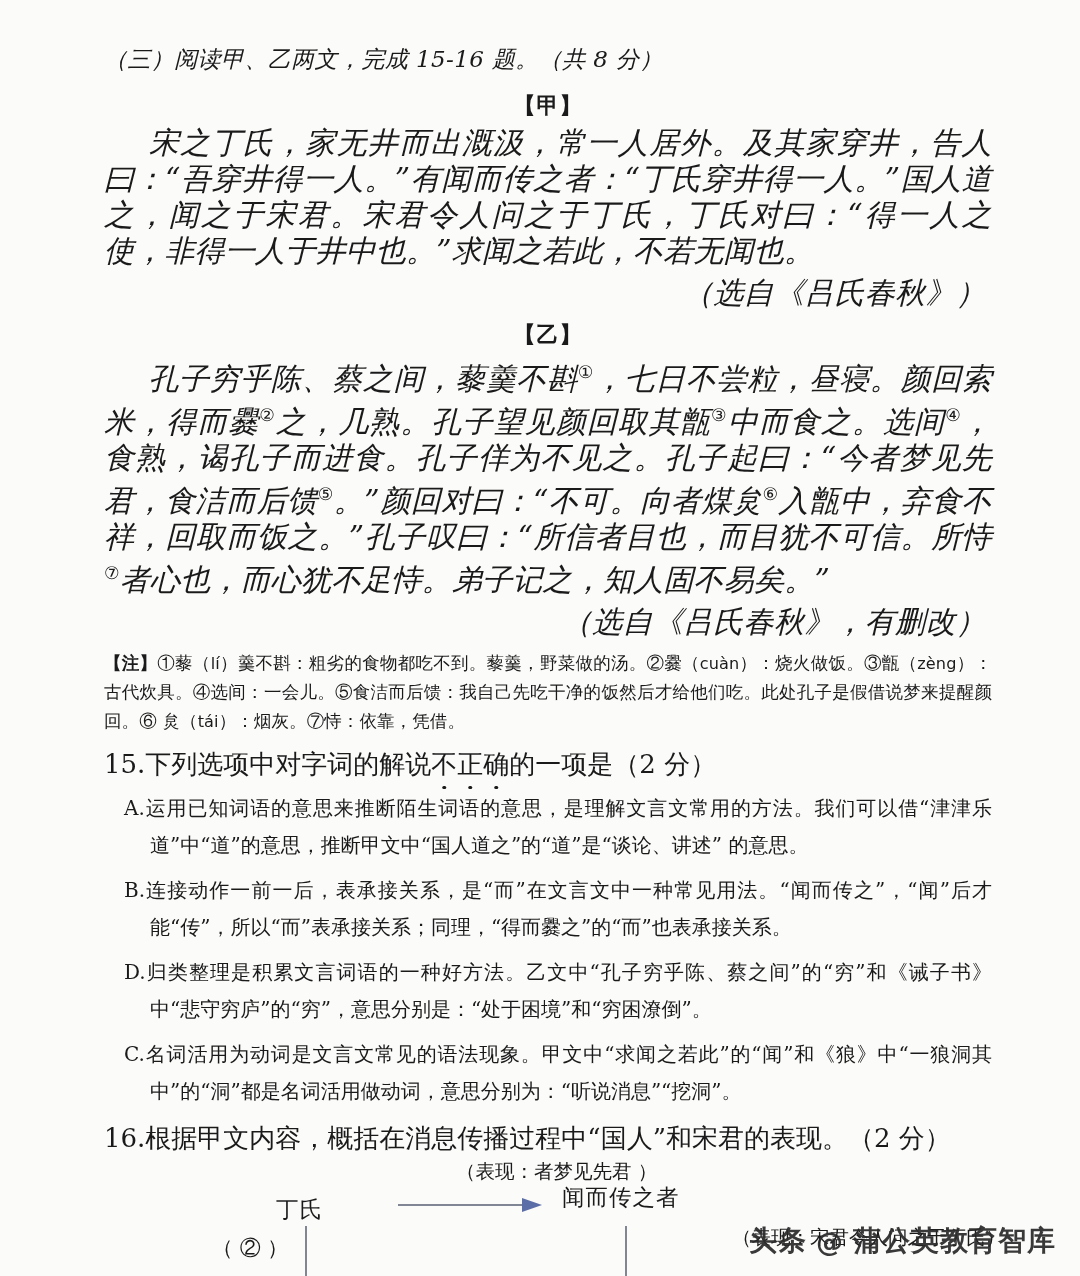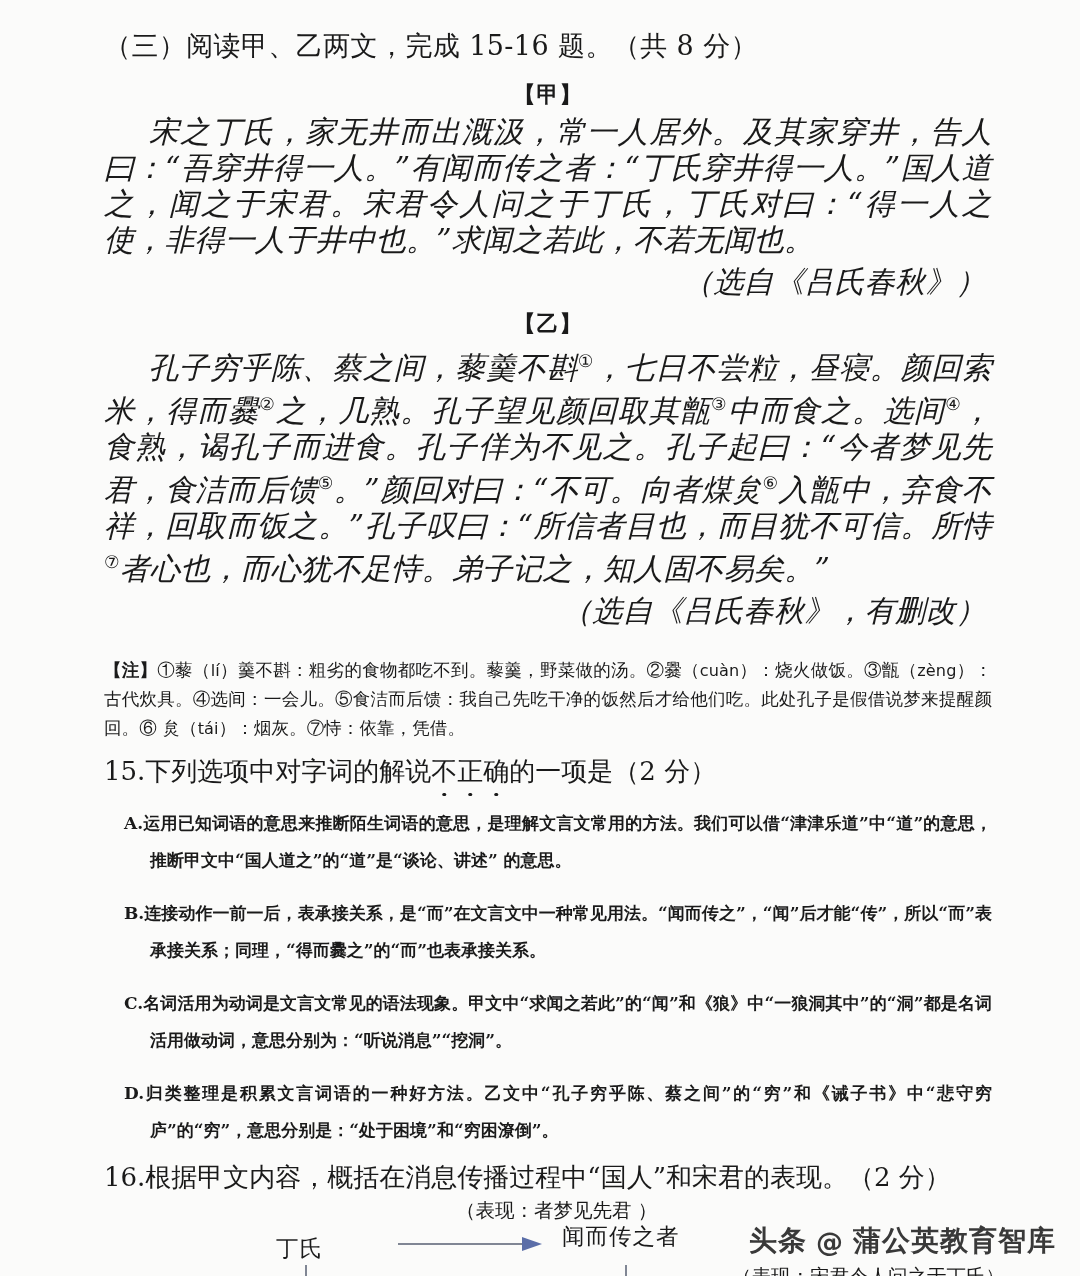--- a/index.html
+++ b/index.html
@@ -18,24 +18,25 @@
   }
   .page {
     position: relative;
     width: 1080px;
     height: 1276px;
     padding: 28px 88px 0 104px;
   }
 
   
   .section-head {
-    font-size: 27px;
+    font-size: 23px;
     letter-spacing: 0.4px;
-    margin: 0 0 16px 0;
-    white-space: nowrap;
+    margin: 16px 0 16px 0;
+    white-space: nowrap;
+    font-style: italic;
   }
   .marker {
     text-align: center;
     font-weight: bold;
     font-size: 22px;
     margin: 2px 0 4px 0;
     letter-spacing: 1px;
   }
   .classic {
     font-family: "DejaVu Serif", "Liberation Serif", serif;
@@ -61,21 +62,21 @@
     vertical-align: super;
     font-style: normal;
   }
 
   
   .notes {
     font-size: 17.5px;
     line-height: 29px;
     text-align: justify;
     text-justify: inter-ideograph;
-    margin: 24px 0 10px 0;
+    margin: 6px 0 10px 0;
     letter-spacing: 0.1px;
   }
   .notes .nlabel { font-weight: bold; }
   .notes .pinyin {
     font-family: "DejaVu Sans", "Liberation Sans", sans-serif;
     font-size: 0.92em;
   }
 
   
   .question {
@@ -98,28 +99,27 @@
     left: 50%;
     bottom: -7px;
     width: 3.5px;
     height: 3.5px;
     background: #1a1a1a;
     border-radius: 50%;
     transform: translateX(-50%);
   }
   .options { margin: 0; }
   .option {
-    font-size: 17px;
+    font-size: 20px;
     line-height: 37px;
     text-align: justify;
     text-justify: inter-ideograph;
     padding-left: 46px;
     text-indent: -26px;
-    margin: 16px 0 1px 0;
-    font-weight: bold;
+    margin: 8px 0 1px 0;
   }
   .option .olabel {
     font-family: "DejaVu Serif", "Liberation Serif", serif;
   }
 
   
   .diagram {
     position: relative;
     height: 218px;
     margin: 2px 0 0 0;
@@ -209,24 +209,24 @@
   </div>
 
   <div class="options">
     <div class="option">
       <span class="olabel">A.</span><span>运用已知词语的意思来推断陌生词语的意思，是理解文言文常用的方法。我们可以借“津</span><span>津乐道”中“道”的意思，推断甲文中“国人道之”的“道”是“谈论、讲述” 的意思。</span>
     </div>
     <div class="option">
       <span class="olabel">B.</span><span>连接动作一前一后，表承接关系，是“而”在文言文中一种常见用法。“闻而传之”，“闻”</span><span>后才能“传”，所以“而”表承接关系；同理，“得而爨之”的“而”也表承接关系。</span>
     </div>
     <div class="option">
+      <span class="olabel">D.</span><span>归类整理是积累文言词语的一种好方法。乙文中“孔子穷乎陈、蔡之间”的“穷”和《诫</span><span>子书》中“悲守穷庐”的“穷”，意思分别是：“处于困境”和“穷困潦倒”。</span>
+    </div>
+    <div class="option">
       <span class="olabel">C.</span><span>名词活用为动词是文言文常见的语法现象。甲文中“求闻之若此”的“闻”和《狼》中</span><span>“一狼洞其中”的“洞”都是名词活用做动词，意思分别为：“听说消息”“挖洞”。</span>
-    </div>
-    <div class="option">
-      <span class="olabel">D.</span><span>归类整理是积累文言词语的一种好方法。乙文中“孔子穷乎陈、蔡之间”的“穷”和《诫</span><span>子书》中“悲守穷庐”的“穷”，意思分别是：“处于困境”和“穷困潦倒”。</span>
     </div>
   </div>
 
   <div class="question">
     <span class="qnum">16.</span><span>根据甲文内容，概括在消息传播过程中“国人”和宋君的表现。（2 分）</span>
   </div>
 
   <div class="diagram">
 
     <div class="dg-note-top">

